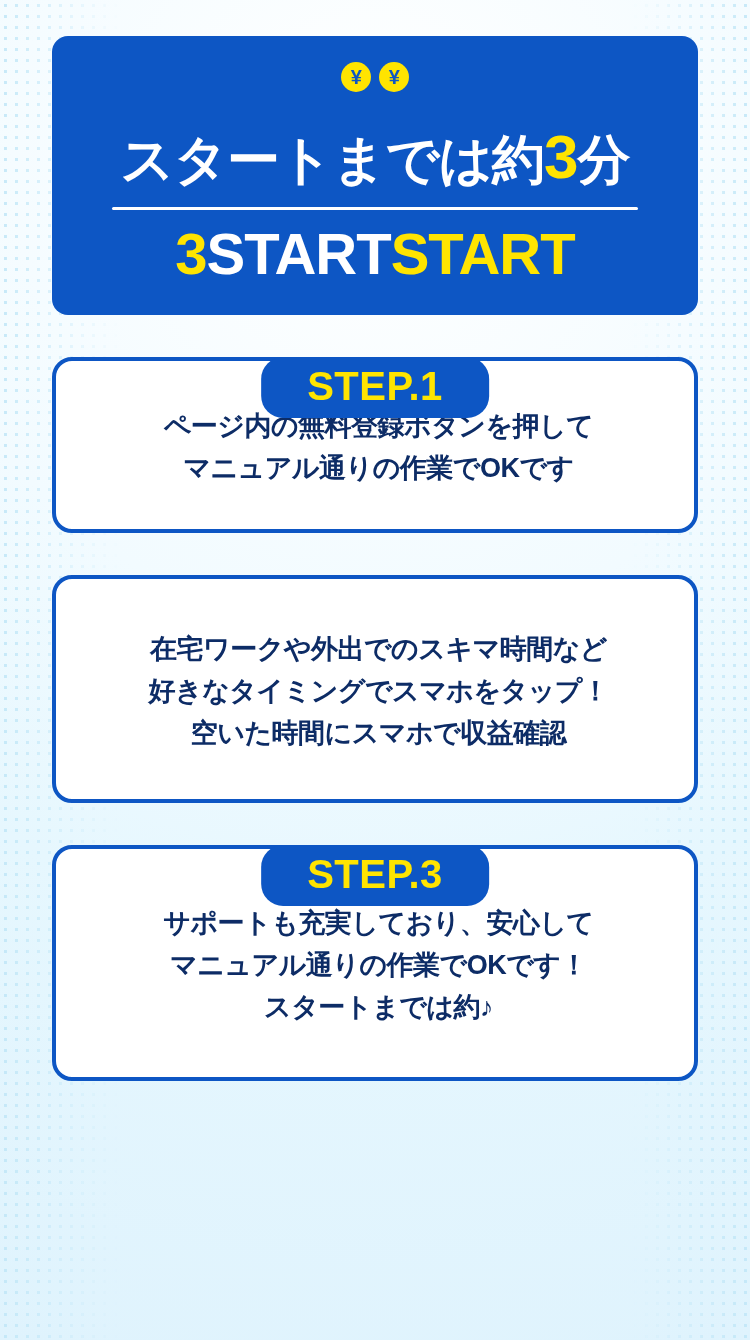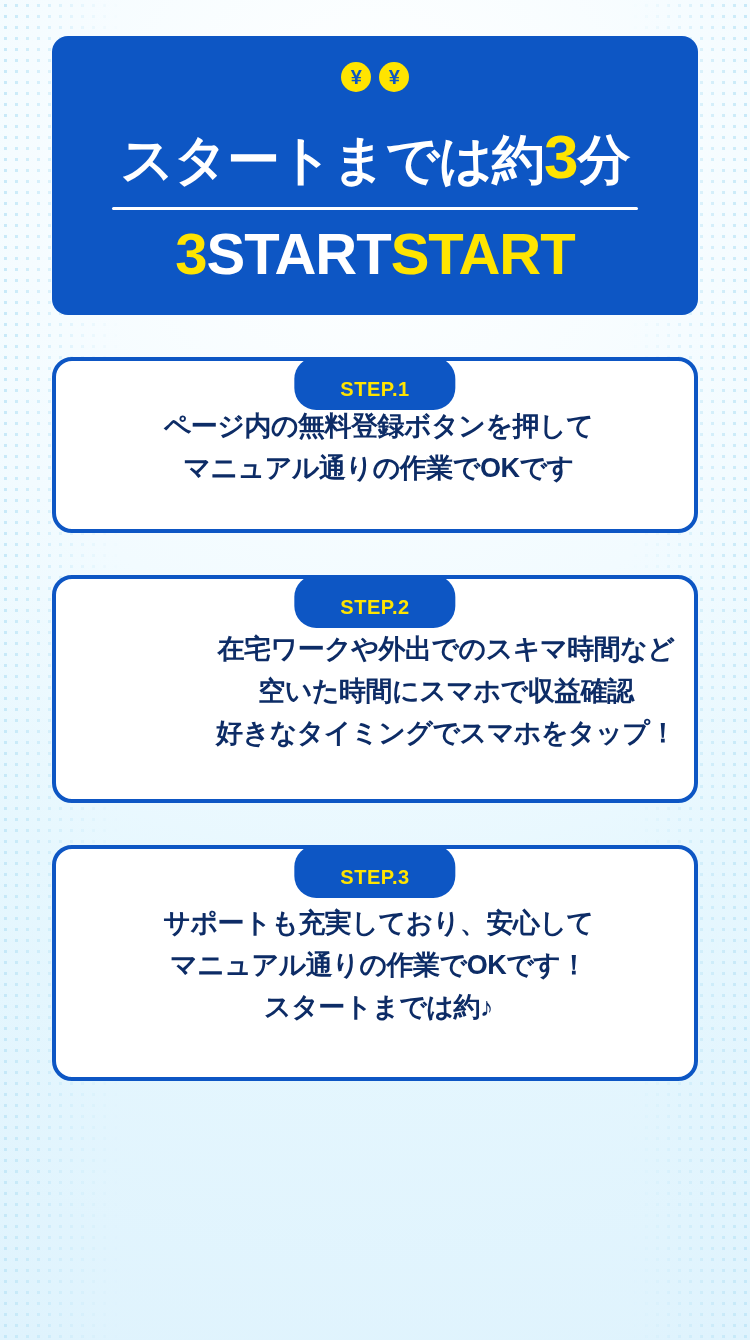--- a/index.html
+++ b/index.html
@@ -119,41 +119,41 @@
     position: relative;
     margin-top: 42px;
   }
   .step-tab {
     position: absolute;
     top: 0;
     left: 50%;
     transform: translateX(-50%);
     background: #0d56c4;
     color: #ffe400;
-    font-size: 20px;
+    font-size: 40px;
     font-weight: bold;
     letter-spacing: 0.5px;
-    padding: 21px 46px 9px 46px;
+    padding: 7px 46px 9px 46px;
     border-radius: 22px;
     z-index: 3;
     white-space: nowrap;
   }
   .step-card {
     border: 4px solid #0d56c4;
     border-radius: 20px;
     background: #ffffff;
     box-sizing: border-box;
     display: flex;
     align-items: center;
     justify-content: center;
     text-align: center;
     padding: 40px 18px 34px 25px;
   }
   .step-card.h1 { min-height: 176px; }
-  .step-card.h2 { min-height: 228px; justify-content: flex-end; }
+  .step-card.h2 { min-height: 228px; }
   .step-card.h3 { min-height: 236px; }
   .step-text {
     color: #0d2c66;
     font-size: 27px;
     font-weight: bold;
     line-height: 1.55;
     letter-spacing: -0.5px;
   }
   .step-text div { white-space: nowrap; }
 </style>
@@ -187,26 +187,25 @@
       <div class="step-tab">STEP.1</div>
       <div class="step-card h1">
         <div class="step-text">
           <div>ページ内の無料登録ボタンを押して</div>
           <div>マニュアル通りの作業でOKです</div>
         </div>
       </div>
     </div>
 
     <div class="step-block">
-      <div class="step-tab">STEP.2</div>
       <div class="step-card h2">
         <div class="step-text">
           <div>在宅ワークや外出でのスキマ時間など</div>
+          <div>好きなタイミングでスマホをタップ！</div>
           <div>空いた時間にスマホで収益確認</div>
-          <div>好きなタイミングでスマホをタップ！</div>
         </div>
       </div>
     </div>
 
     <div class="step-block">
       <div class="step-tab">STEP.3</div>
       <div class="step-card h3">
         <div class="step-text">
           <div>サポートも充実しており、安心して</div>
           <div>マニュアル通りの作業でOKです！</div>

